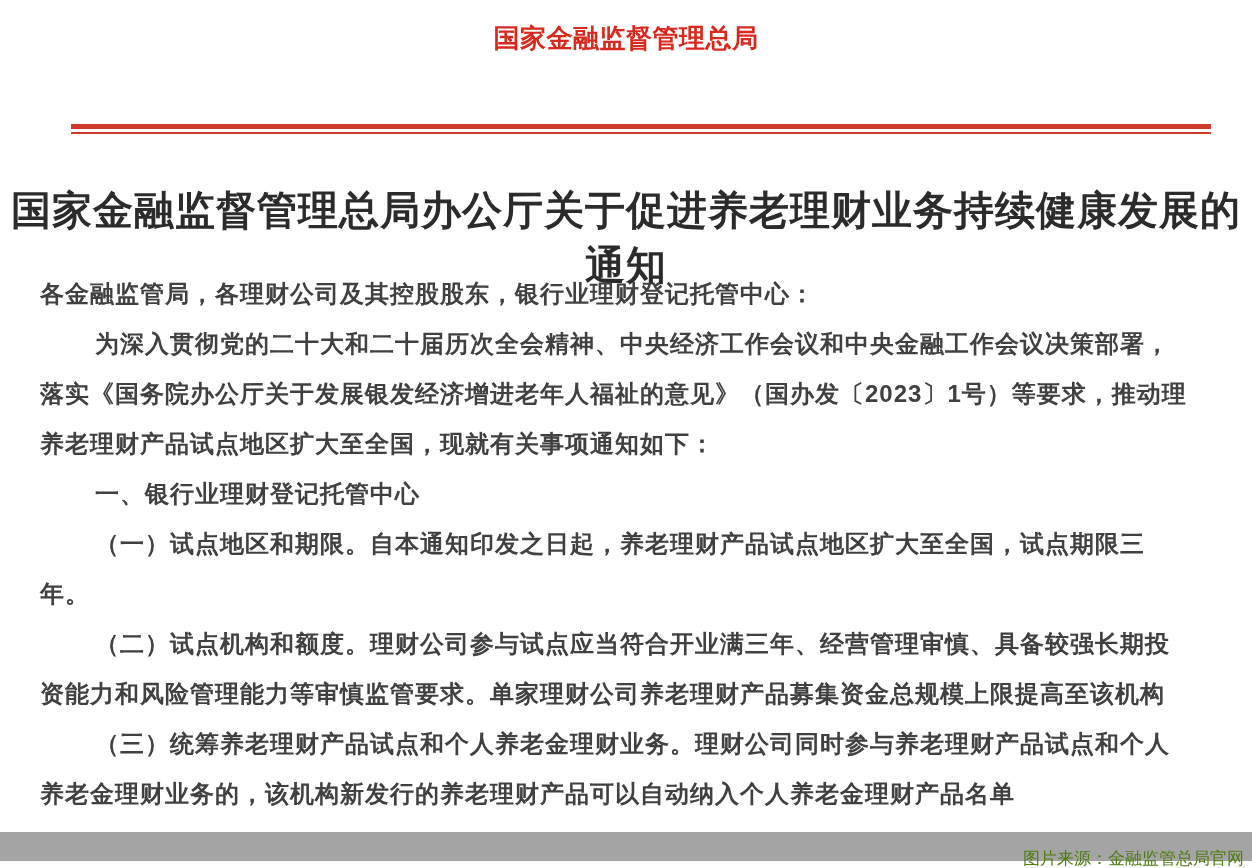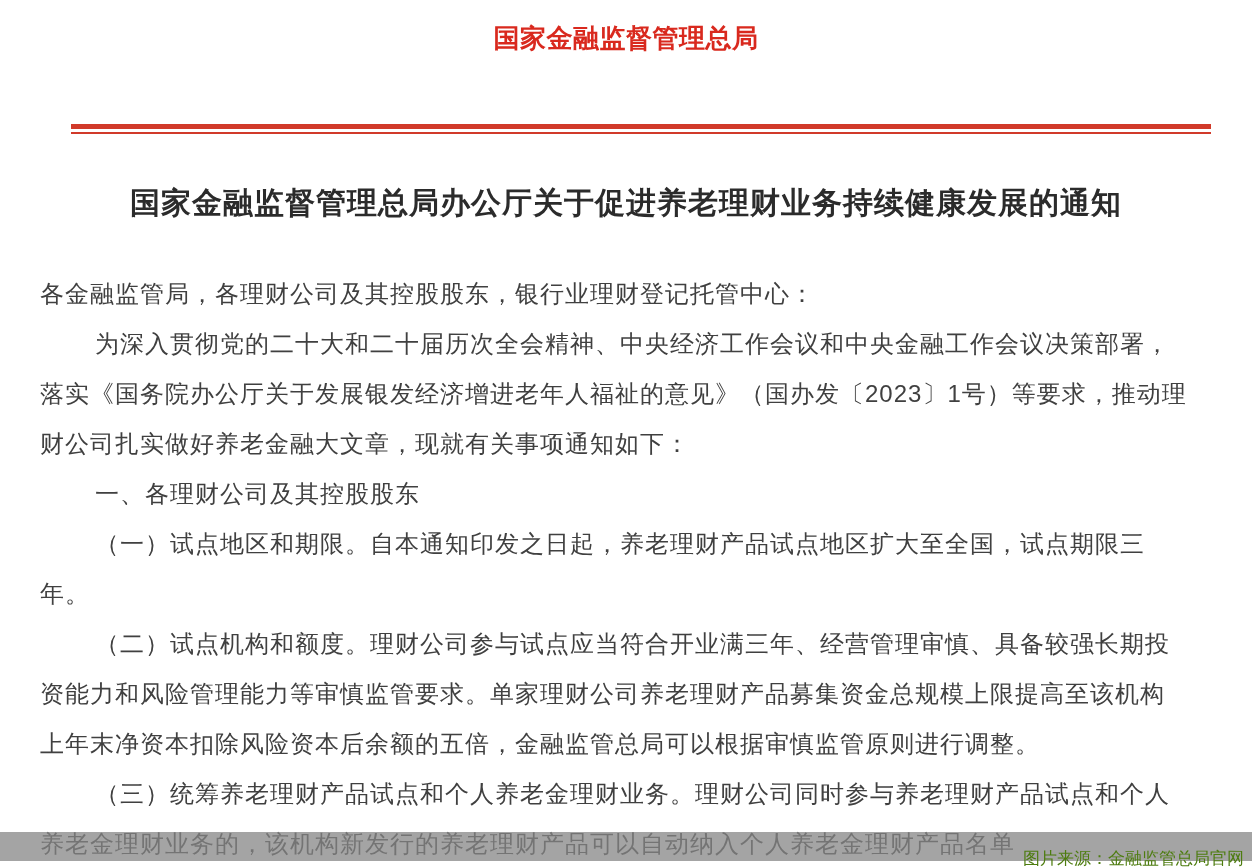--- a/index.html
+++ b/index.html
@@ -43,38 +43,39 @@
   }
   .red-rule .thick { height: 5px; background: #d13a2a; }
   .red-rule .thin  { height: 2px; margin-top: 3px; background: #d13a2a; }
   .doc-title {
     position: absolute;
     top: 183px;
     left: 0;
     width: 100%;
     margin: 0;
     text-align: center;
-    font-size: 30px;
+    font-size: 40px;
     font-weight: 600;
     letter-spacing: 1px;
     color: #2b2b2b;
   }
   .doc-body {
     position: absolute;
     top: 269px;
     left: 40px;
     right: 0;
     font-size: 24px;
     line-height: 50px;
     letter-spacing: 1px;
     color: #404040;
   }
   .body-line {
     height: 50px;
     white-space: nowrap;
+    font-weight: bold;
   }
   .body-line.indent {
     padding-left: 55px;
   }
   .watermark-bar {
     position: absolute;
     top: 832px;
     left: 0;
     width: 100%;
     height: 29px;
@@ -102,27 +103,26 @@
     <div class="thick" style="background: rgb(209, 58, 42);"></div>
     <div class="thin" style="background: rgb(209, 58, 42);"></div>
   </div>
 
   <h1 class="doc-title">国家金融监督管理总局办公厅关于促进养老理财业务持续健康发展的通知</h1>
 
   <div class="doc-body" id="body-lines" style="color: rgb(64, 64, 64);">
       <div class="body-line">各金融监管局，各理财公司及其控股股东，银行业理财登记托管中心：</div>
       <div class="body-line indent">为深入贯彻党的二十大和二十届历次全会精神、中央经济工作会议和中央金融工作会议决策部署，</div>
       <div class="body-line">落实《国务院办公厅关于发展银发经济增进老年人福祉的意见》（国办发〔2023〕1号）等要求，推动理</div>
-      <div class="body-line">财公司扎实做好养老金融大文章，现就有关事项通知如下：</div>
-      <div class="body-line indent">一、各理财公司及其控股股东</div>
+      <div class="body-line">养老理财产品试点地区扩大至全国，现就有关事项通知如下：</div>
+      <div class="body-line indent">一、银行业理财登记托管中心</div>
       <div class="body-line indent">（一）试点地区和期限。自本通知印发之日起，养老理财产品试点地区扩大至全国，试点期限三</div>
       <div class="body-line">年。</div>
       <div class="body-line indent">（二）试点机构和额度。理财公司参与试点应当符合开业满三年、经营管理审慎、具备较强长期投</div>
       <div class="body-line">资能力和风险管理能力等审慎监管要求。单家理财公司养老理财产品募集资金总规模上限提高至该机构</div>
-      <div class="body-line">上年末净资本扣除风险资本后余额的五倍，金融监管总局可以根据审慎监管原则进行调整。</div>
       <div class="body-line indent">（三）统筹养老理财产品试点和个人养老金理财业务。理财公司同时参与养老理财产品试点和个人</div>
       <div class="body-line">养老金理财业务的，该机构新发行的养老理财产品可以自动纳入个人养老金理财产品名单</div>
     </div>
 
   <div class="watermark-bar">
     <span class="watermark-text">图片来源：金融监管总局官网</span>
   </div>
 
 </div>
 

